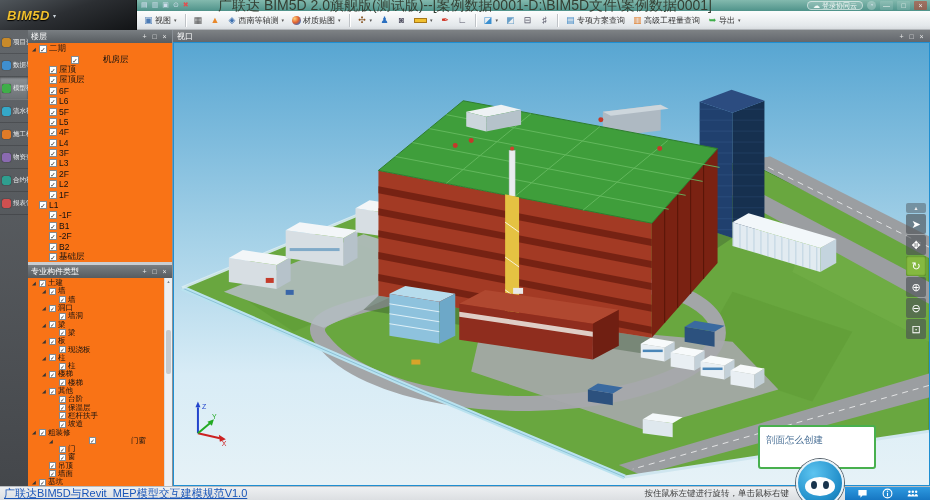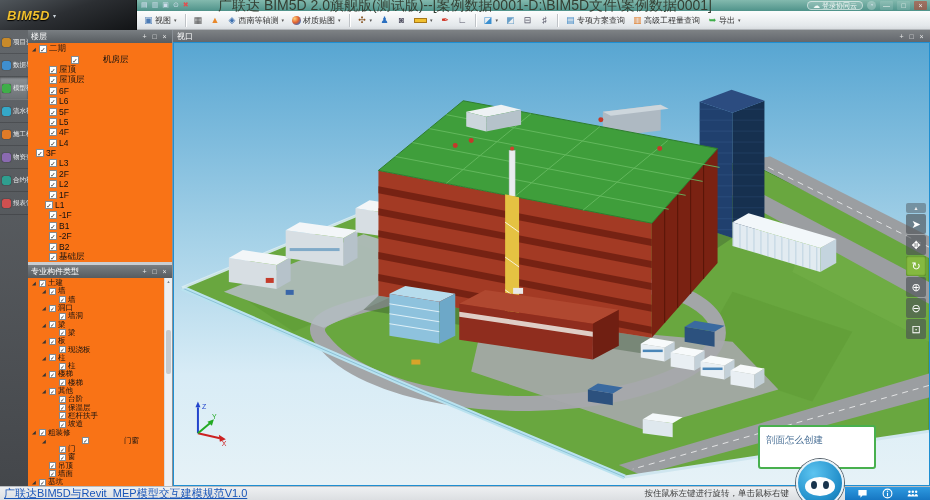--- a/index.html
+++ b/index.html
@@ -335,21 +335,21 @@
                 <span class="cb">✓</span>
                 <span class="tlb">4F</span>
               </div>
 
               <div class="trow" style="padding-left: 13px;">
                 <span class="tw" style="visibility: hidden; color: rgb(51, 51, 51);">◢</span>
                 <span class="cb">✓</span>
                 <span class="tlb">L4</span>
               </div>
 
-              <div class="trow" style="">
+              <div class="trow" style="padding-left: 13px;">
                 <span class="tw" style="visibility: hidden; color: rgb(51, 51, 51);">◢</span>
                 <span class="cb">✓</span>
                 <span class="tlb">3F</span>
               </div>
 
               <div class="trow" style="padding-left: 13px;">
                 <span class="tw" style="visibility: hidden; color: rgb(51, 51, 51);">◢</span>
                 <span class="cb">✓</span>
                 <span class="tlb">L3</span>
               </div>
@@ -365,21 +365,21 @@
                 <span class="cb">✓</span>
                 <span class="tlb">L2</span>
               </div>
 
               <div class="trow" style="padding-left: 13px;">
                 <span class="tw" style="visibility: hidden; color: rgb(51, 51, 51);">◢</span>
                 <span class="cb">✓</span>
                 <span class="tlb">1F</span>
               </div>
 
-              <div class="trow" style="padding-left: 9px;">
+              <div class="trow" style="padding-left: 3px;">
                 <span class="tw" style="visibility: hidden; color: rgb(51, 51, 51);">◢</span>
                 <span class="cb">✓</span>
                 <span class="tlb">L1</span>
               </div>
 
               <div class="trow" style="padding-left: 13px;">
                 <span class="tw" style="visibility: hidden; color: rgb(51, 51, 51);">◢</span>
                 <span class="cb">✓</span>
                 <span class="tlb">-1F</span>
               </div>
@@ -528,21 +528,21 @@
                 <span class="cb">✓</span>
                 <span class="tlb">坡道</span>
               </div>
 
               <div class="trow" style="padding-left: 3px;">
                 <span class="tw" style="color: rgb(51, 51, 51);">◢</span>
                 <span class="cb">✓</span>
                 <span class="tlb">粗装修</span>
               </div>
 
-              <div class="trow" style="padding-left: 13px; gap: 35px;">
+              <div class="trow" style="padding-left: 20px; gap: 35px;">
                 <span class="tw" style="color: rgb(51, 51, 51);">◢</span>
                 <span class="cb">✓</span>
                 <span class="tlb">门窗</span>
               </div>
 
               <div class="trow" style="padding-left: 23px;">
                 <span class="tw" style="visibility: hidden; color: rgb(51, 51, 51);">◢</span>
                 <span class="cb">✓</span>
                 <span class="tlb">门</span>
               </div>

